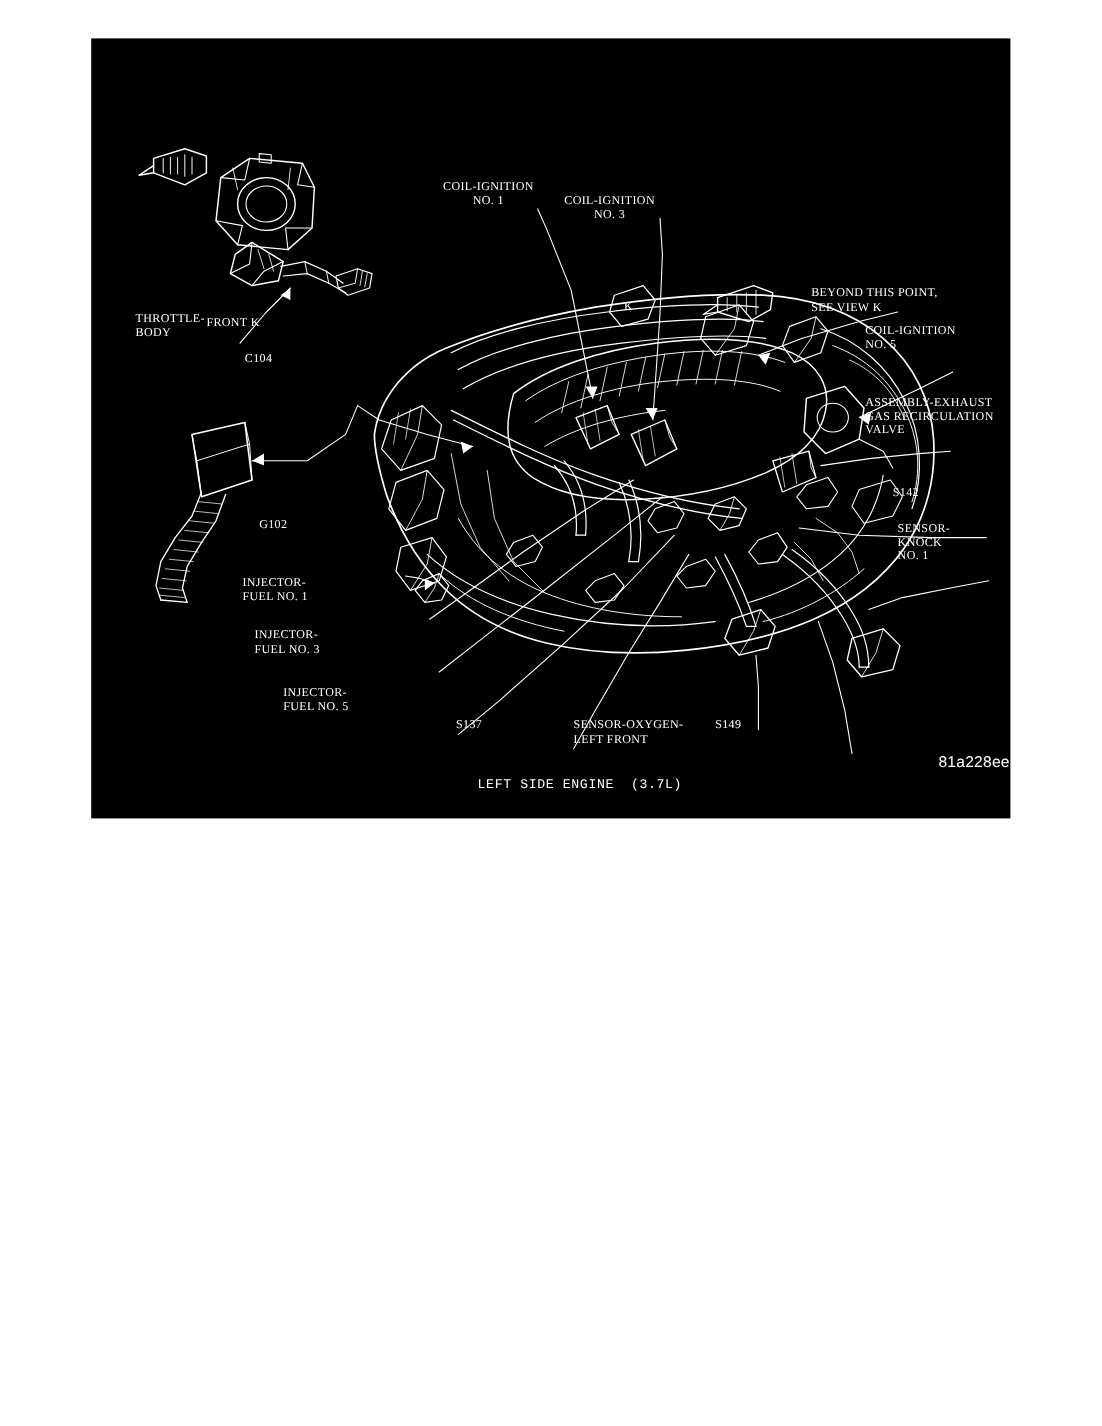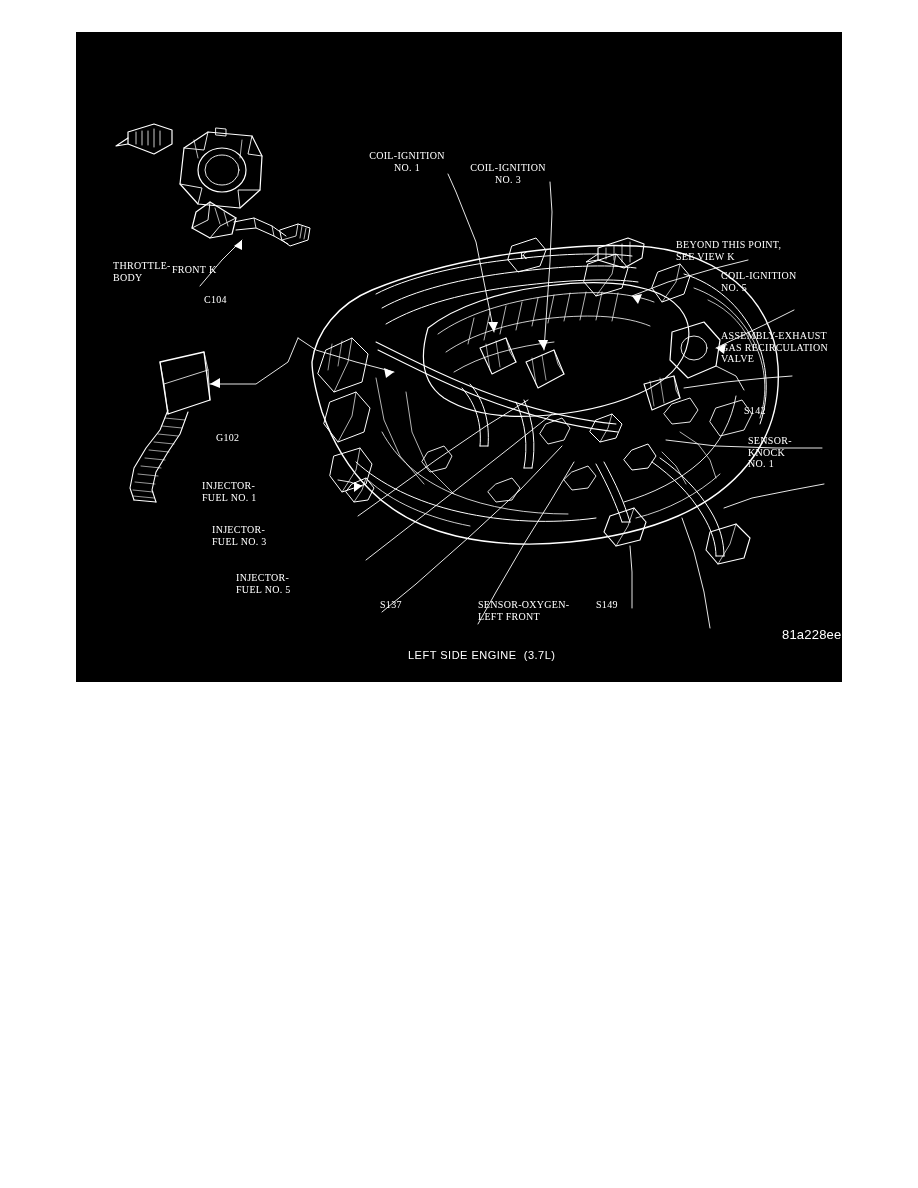--- a/index.html
+++ b/index.html
@@ -300,18 +300,18 @@
 
     <div class="lbl" style="left:128px; top:262px; width:60px;">C104</div>
 
     <div class="lbl" style="left:-1px; top:228px; width:90px; padding-left:2px;margin-left:36px;">THROTTLE-
 BODY</div>
 
     <div class="lbl" style="left:96px; top:232px; width:70px;">FRONT K</div>
 
     <div class="lbl" style="left:444px; top:218px; width:16px;">K</div>
 
-    <div class="caption" style="left:332px; top:617px;">LEFT SIDE ENGINE  (3.7L)</div>
+    <div class="caption" style="left:322px; top:617px;font-family:Liberation Mono, monospace;">LEFT SIDE ENGINE  (3.7L)</div>
 
     <div class="figcode" style="left:706px; top:595px;">81a228ee</div>
 
   </div>
 </div>
 
 </body></html>

